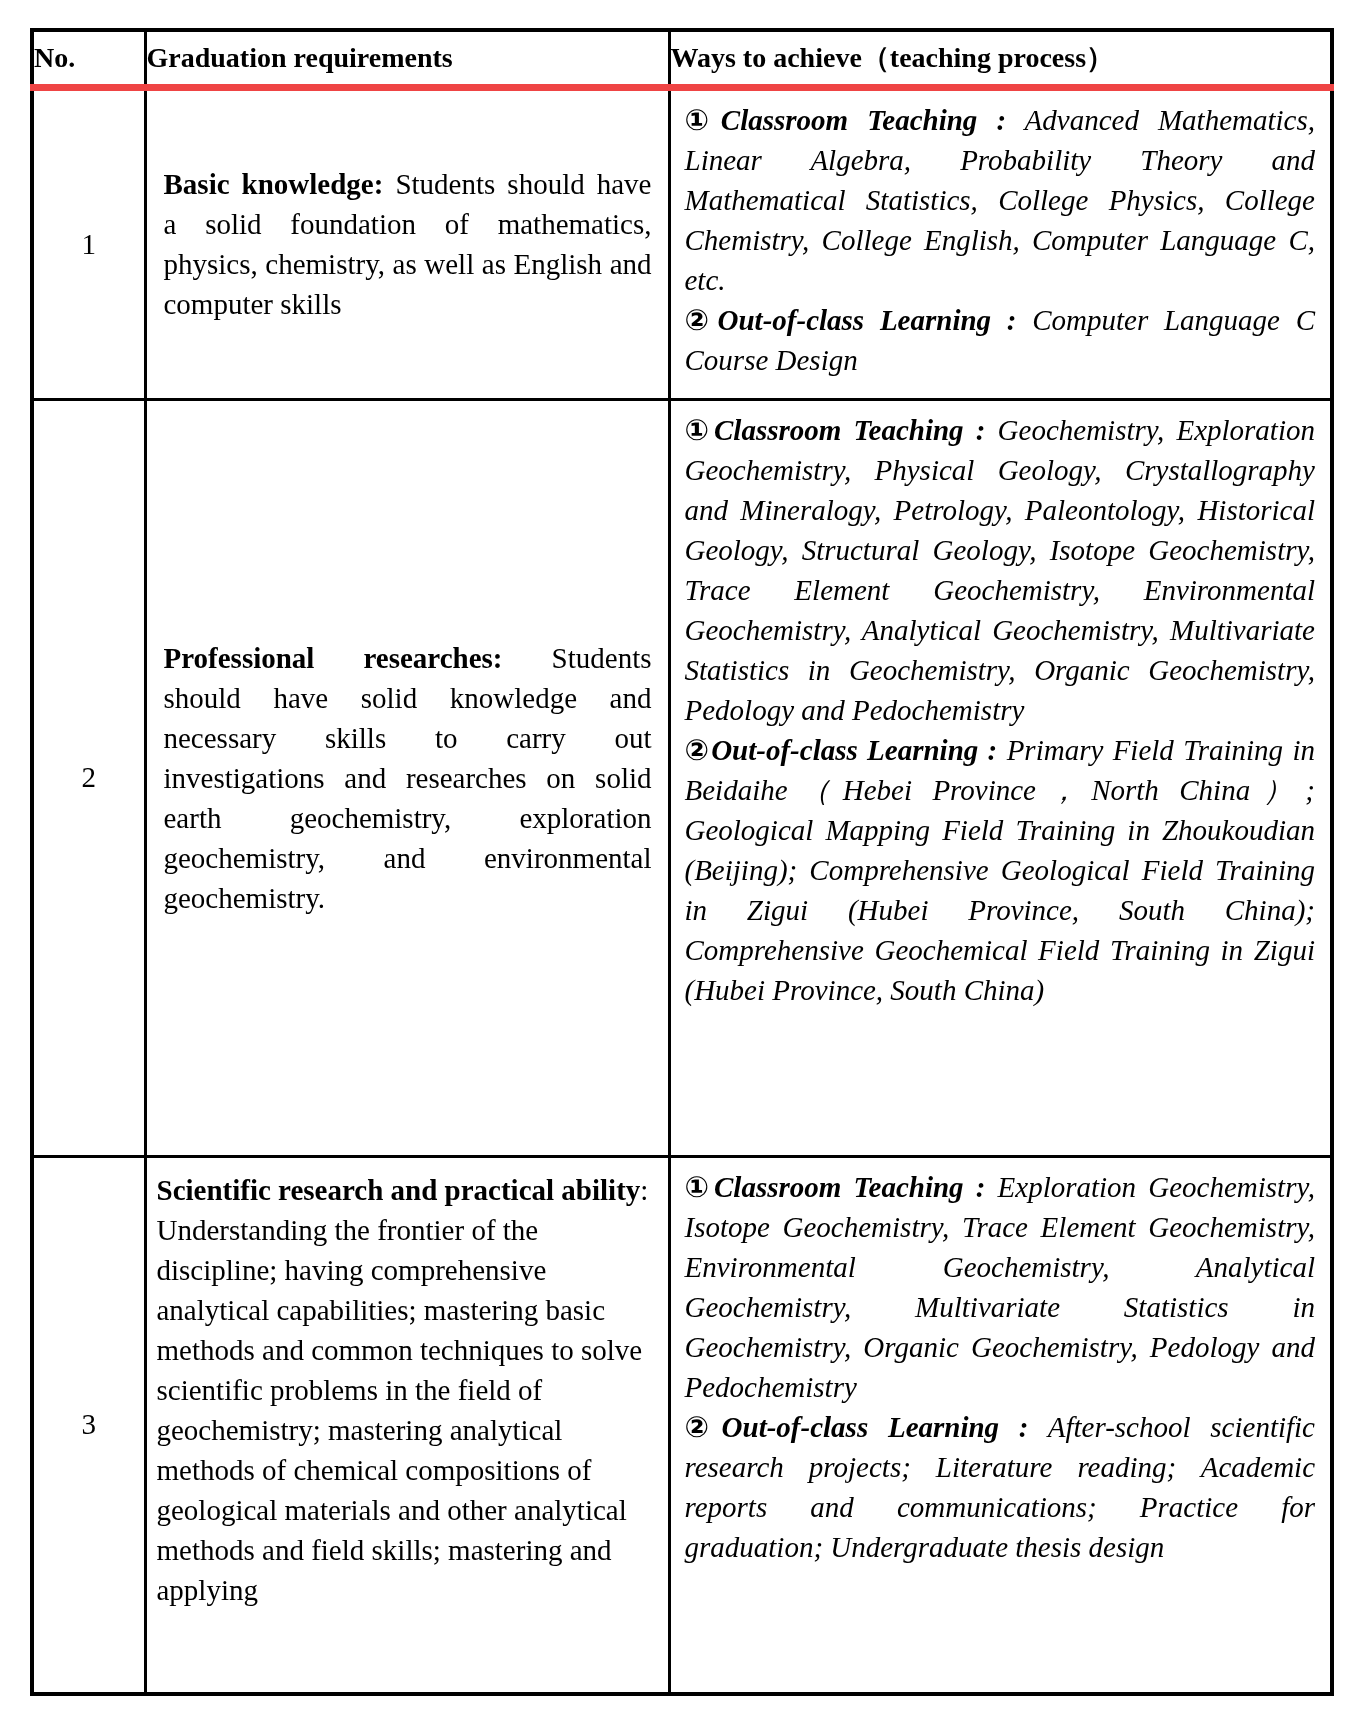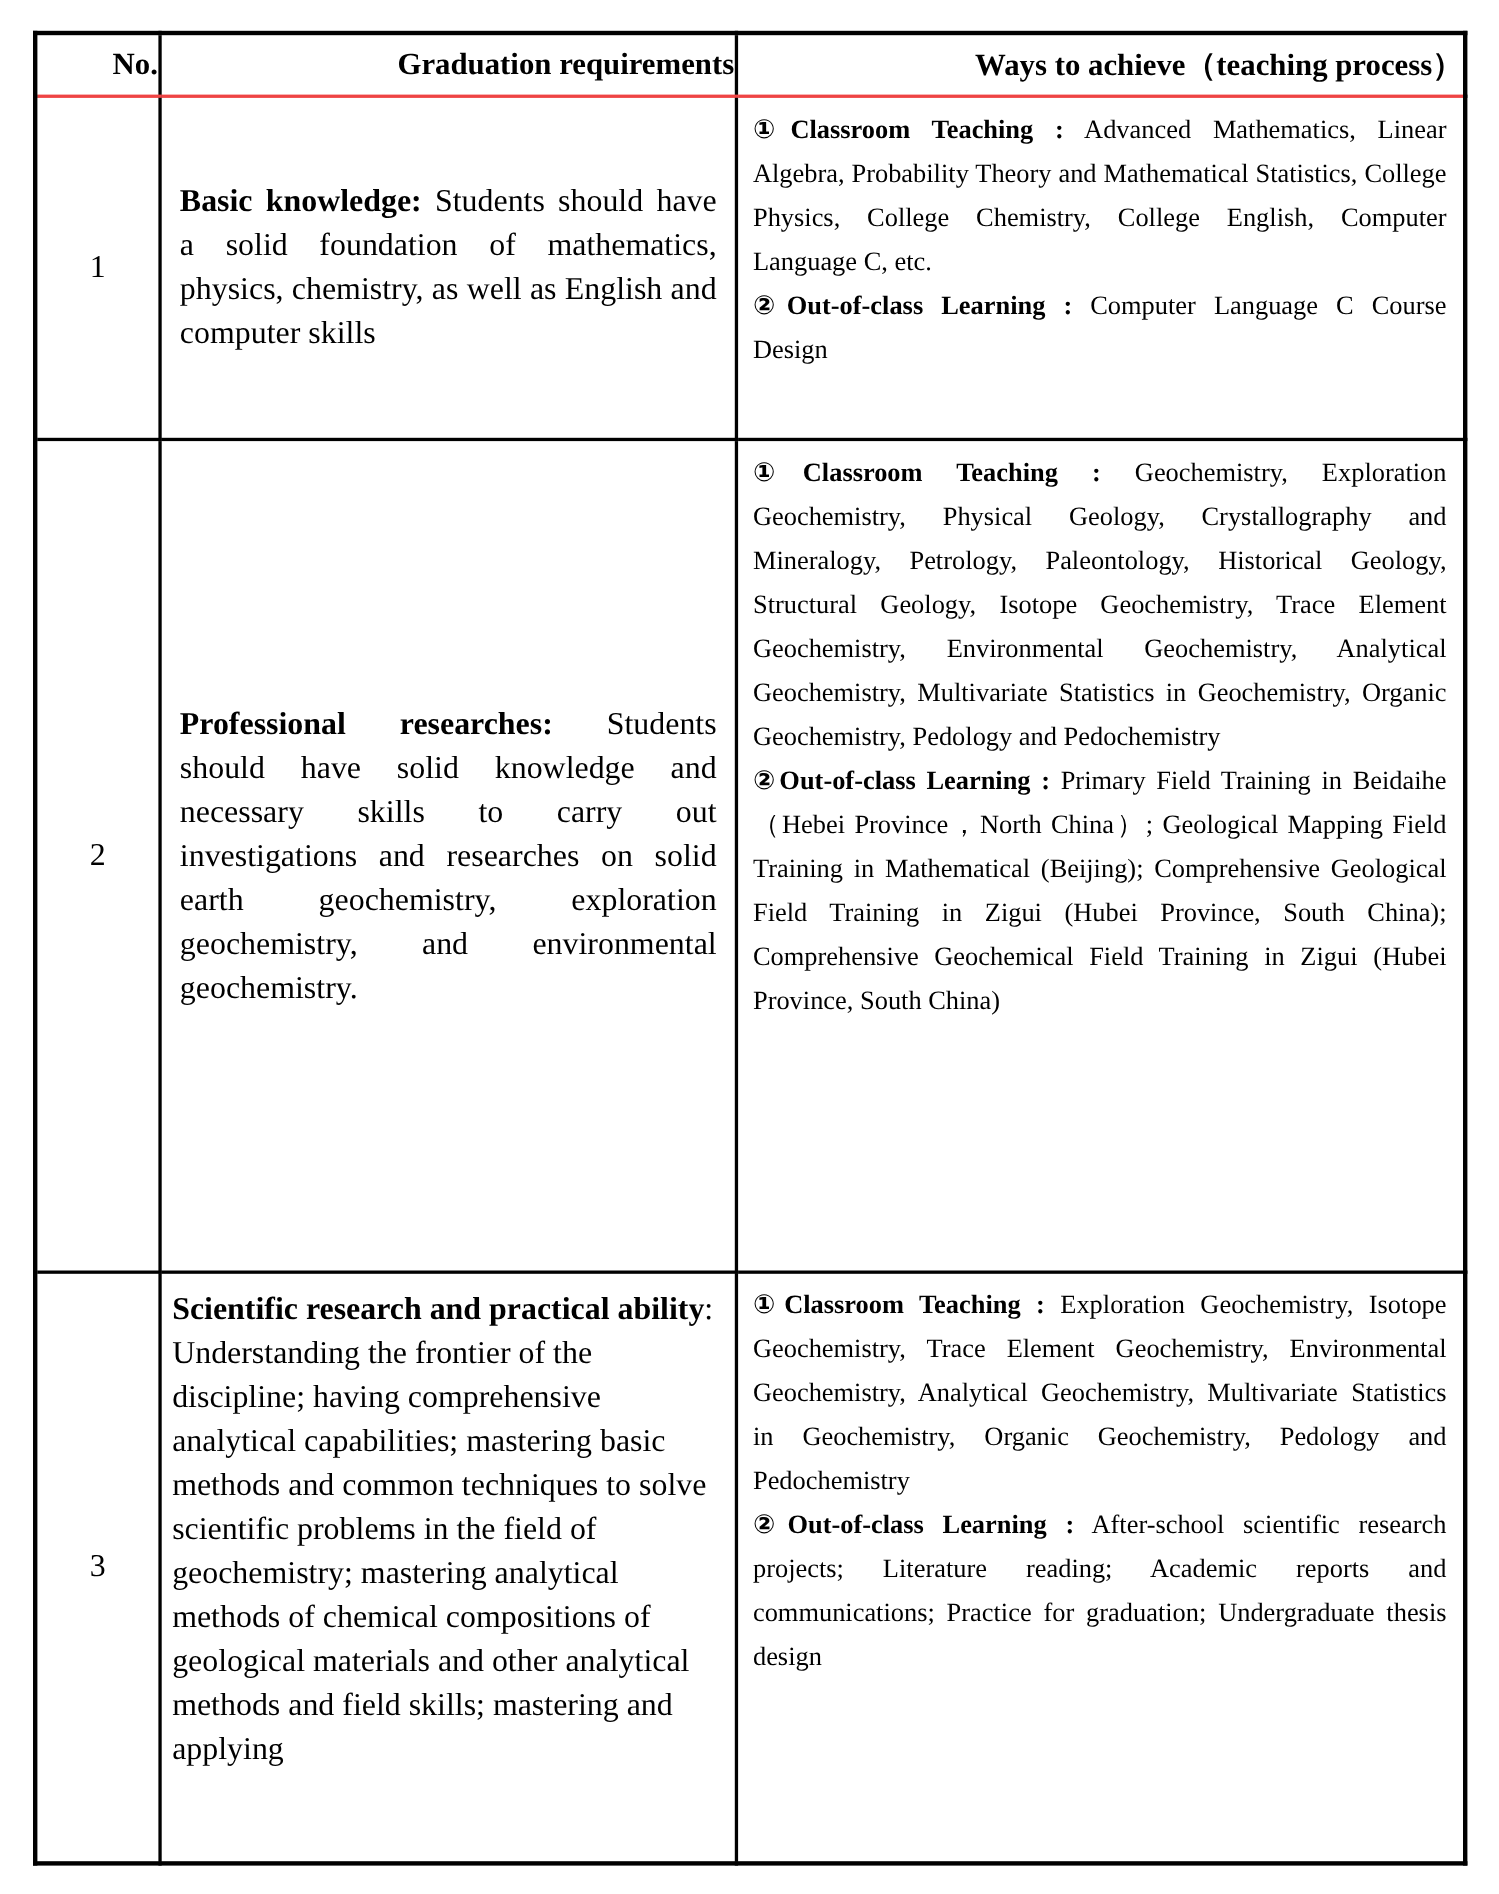--- a/index.html
+++ b/index.html
@@ -27,23 +27,23 @@
   }
   .doc-table td, .doc-table th {
     border: 3px solid #000000;
     padding: 0;
     overflow: hidden;
   }
   .doc-table thead th {
     height: 57px;
     font-size: 28px;
     font-weight: bold;
-    text-align: right;
+    text-align: left;
     vertical-align: middle;
-    border-bottom: 3px solid #ef4444;
+    border-bottom: 7px solid #ef4444;
     font-family: "Liberation Serif", "DejaVu Serif", serif;
   }
   tr.row-1 { height: 312px; }
   tr.row-2 { height: 757px; }
   tr.row-3 { height: 538px; }
   td.no-cell {
     text-align: center;
     vertical-align: middle;
     font-size: 29px;
   }
@@ -57,23 +57,24 @@
   }
   td.req-cell.top-left {
     vertical-align: top;
     text-align: left;
     padding-top: 12px;
     padding-left: 10px;
   }
   td.ways-cell {
     vertical-align: top;
     padding: 9px 15px 8px 14px;
-    font-size: 24px;
+    font-size: 29px;
     line-height: 40px;
     text-align: justify;
+    font-style: italic;
   }
   p.way {
     margin: 0;
     padding: 0;
   }
   .b { font-weight: bold; }
   .marker {
     font-weight: bold;
     font-family: "Liberation Serif", "DejaVu Sans", serif;
   }
@@ -107,21 +108,21 @@
       </td>
     </tr>
 
     <tr class="row-2">
       <td class="no-cell">2</td>
       <td class="req-cell">
         <span class="b">Professional researches:</span><span> Students should have solid knowledge and necessary skills to carry out investigations and researches on solid earth geochemistry, exploration geochemistry, and environmental geochemistry.</span>
       </td>
       <td class="ways-cell">
         <p class="way"><span class="marker">①</span><span class="b">Classroom Teaching :</span><span> Geochemistry, Exploration Geochemistry, Physical Geology, Crystallography and Mineralogy, Petrology, Paleontology, Historical Geology, Structural Geology, Isotope Geochemistry, Trace Element Geochemistry, Environmental Geochemistry, Analytical Geochemistry, Multivariate Statistics in Geochemistry, Organic Geochemistry, Pedology and Pedochemistry</span></p>
-        <p class="way"><span class="marker">②</span><span class="b">Out-of-class Learning :</span><span> Primary Field Training in Beidaihe（Hebei Province，North China）; Geological Mapping Field Training in Mathematical (Beijing); Comprehensive Geological Field Training in Zigui (Hubei Province, South China); Comprehensive Geochemical Field Training in Zigui (Hubei Province, South China)</span></p>
+        <p class="way"><span class="marker">②</span><span class="b">Out-of-class Learning :</span><span> Primary Field Training in Beidaihe（Hebei Province，North China）; Geological Mapping Field Training in Zhoukoudian (Beijing); Comprehensive Geological Field Training in Zigui (Hubei Province, South China); Comprehensive Geochemical Field Training in Zigui (Hubei Province, South China)</span></p>
       </td>
     </tr>
 
     <tr class="row-3">
       <td class="no-cell">3</td>
       <td class="req-cell top-left">
         <span class="b">Scientific research and practical ability</span><span>: Understanding the frontier of the discipline; having comprehensive analytical capabilities; mastering basic methods and common techniques to solve scientific problems in the field of geochemistry; mastering analytical methods of chemical compositions of geological materials and other analytical methods and field skills; mastering and applying</span>
       </td>
       <td class="ways-cell">
         <p class="way"><span class="marker">①</span><span class="b">Classroom Teaching :</span><span> Exploration Geochemistry, Isotope Geochemistry, Trace Element Geochemistry, Environmental Geochemistry, Analytical Geochemistry, Multivariate Statistics in Geochemistry, Organic Geochemistry, Pedology and Pedochemistry</span></p>

